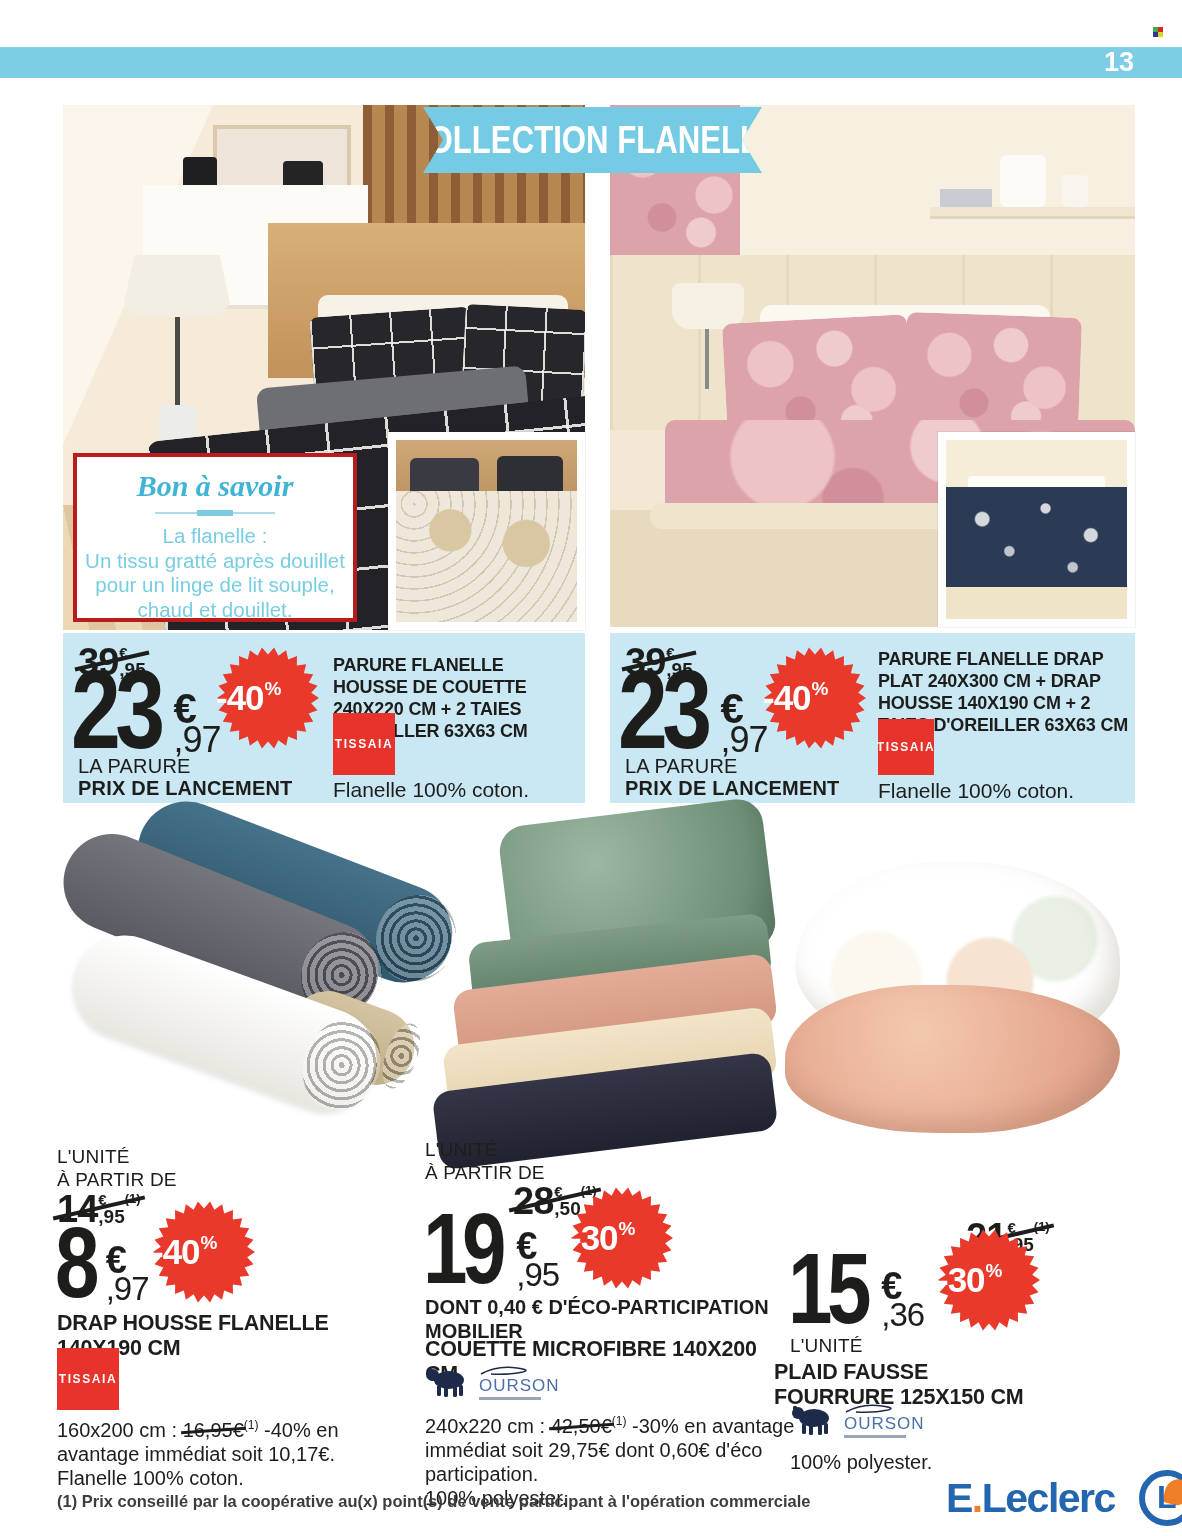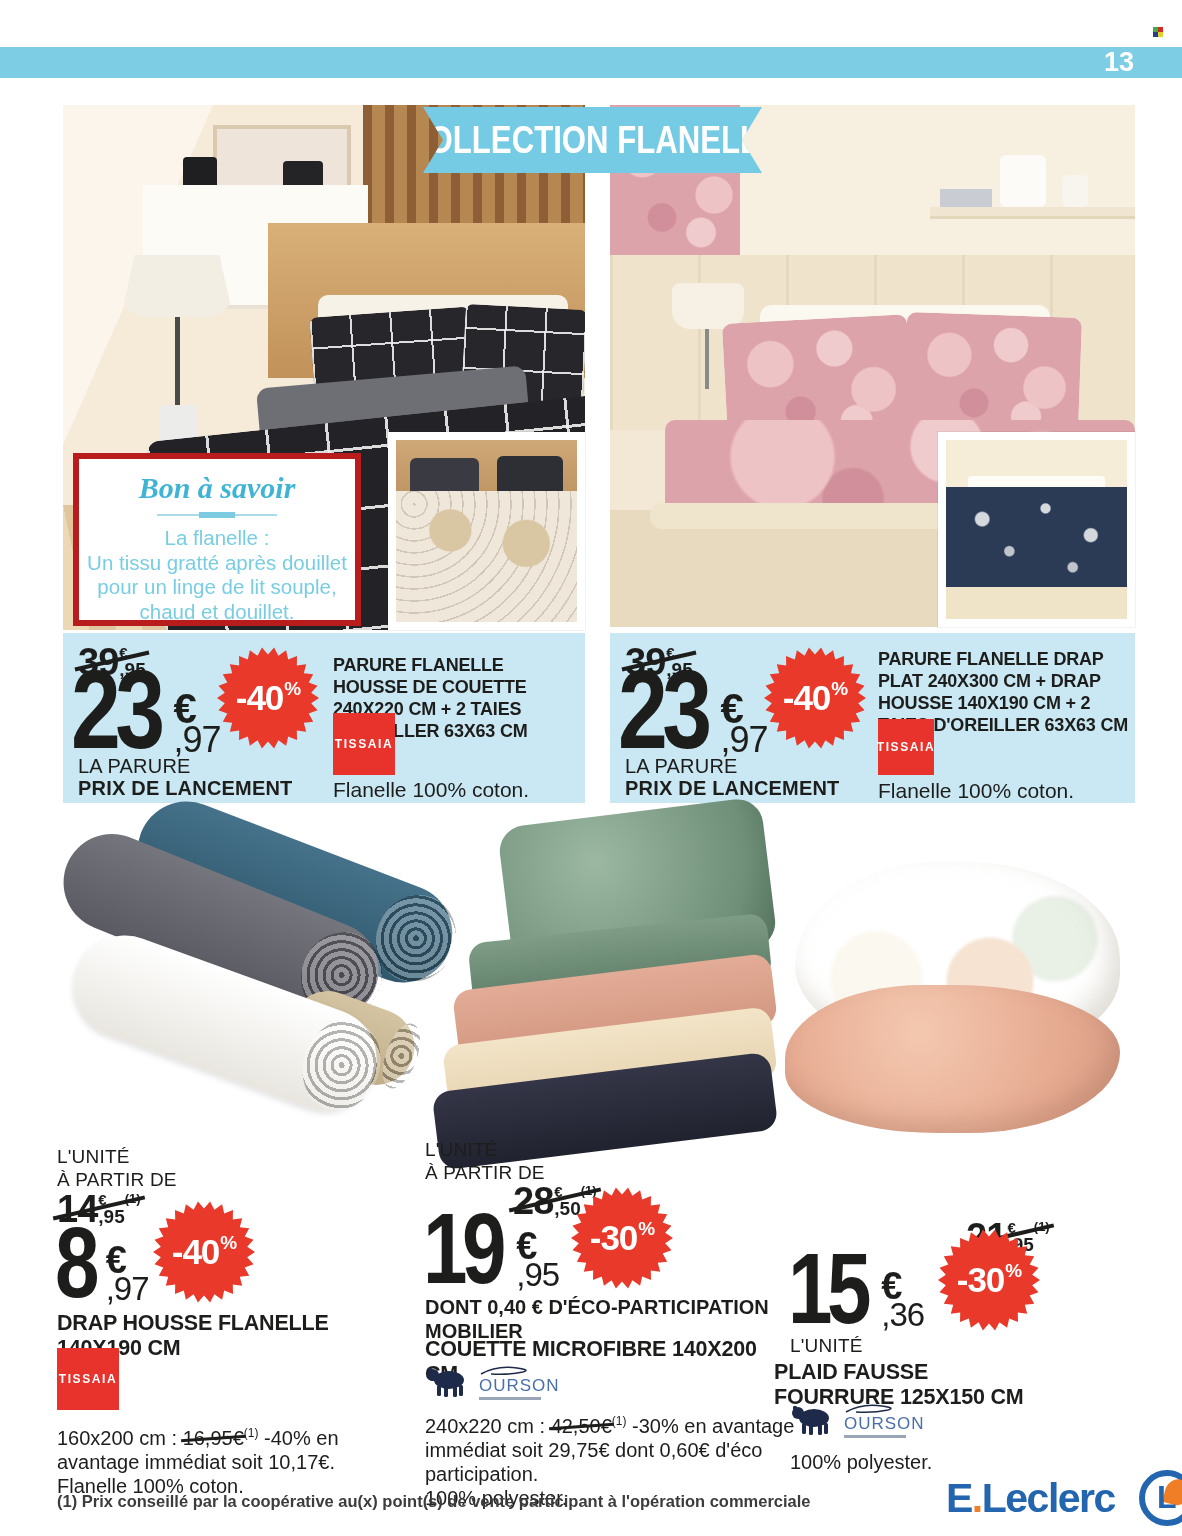--- a/index.html
+++ b/index.html
@@ -97,21 +97,21 @@
   .ir-foot{position:absolute;left:0;top:82%;width:100%;height:18%;background:#efe3c8;}
 
   
   .ribbon{left:423px;top:107px;width:339px;height:66px;background:#76cbe4;z-index:5;
     clip-path:polygon(0 0,100% 0,calc(100% - 20px) 50%,100% 100%,0 100%,20px 50%);
     display:flex;align-items:center;justify-content:center;}
   .ribbon span{color:#fff;font-weight:700;font-size:38px;letter-spacing:0;
     transform:scaleX(.82);white-space:nowrap;}
 
   
-  .infobox{left:73px;top:453px;width:276px;height:161px;background:#fff;border:6px solid #b91c1c;
+  .infobox{left:73px;top:453px;width:276px;height:161px;background:#fff;border:4px solid #b91c1c;
     text-align:center;z-index:4;}
   .ib-title{margin-top:12px;font-family:"Liberation Serif",serif;font-style:italic;
     color:#3fb4d4;font-size:30px;font-weight:700;}
   .ib-div{position:relative;width:120px;height:2px;background:#aadcEC;background:#a9dbea;margin:9px auto 10px;}
   .ib-div i{position:absolute;left:50%;top:-2px;width:36px;height:6px;background:#7ccbe0;transform:translateX(-50%);}
   .ib-body{color:#79cde2;font-size:20.5px;line-height:1.2;}
 
   
   .band{background:#c9e8f4;}
   .band-left{left:63px;top:633px;width:522px;height:170px;}
@@ -137,21 +137,21 @@
   .unitline{font-size:20px;letter-spacing:.2px;}
   .unitline.b{font-weight:700;}
   .prodtitle{font-weight:700;font-size:18px;line-height:1.22;letter-spacing:-.2px;}
   .comp{font-size:21px;}
 
   .tissaia{width:62px;height:62px;background:#e8332c;color:#fff;display:flex;align-items:center;
     justify-content:center;font-size:12px;font-weight:700;letter-spacing:1.6px;}
 
   .starburst{width:104px;height:104px;z-index:3;}
   .starburst svg{position:absolute;left:0;top:0;width:104px;height:104px;}
-  .starburst .disc{position:absolute;inset:0;display:flex;align-items:center;justify-content:center;
+  .starburst .disc{position:absolute;inset:0;display:flex;align-items:center;
     color:#fff;font-weight:700;font-size:35px;letter-spacing:-1px;}
   .starburst .pct{font-size:19px;vertical-align:top;position:relative;top:-9px;margin-left:1px;}
 
   
   .roll{border-radius:60px;}
   .roll::after{content:"";position:absolute;right:-4px;top:5%;width:24%;height:90%;border-radius:50%;
     background:repeating-radial-gradient(circle at 50% 50%,rgba(0,0,0,.28) 0 3px,rgba(255,255,255,.28) 3px 8px);}
   .roll-teal{left:130px;top:843px;width:330px;height:98px;transform:rotate(21deg);
     background:linear-gradient(180deg,#45728a,#31596e);}
   .roll-gray{left:55px;top:878px;width:332px;height:97px;transform:rotate(22deg);
@@ -404,21 +404,21 @@
     <svg viewBox="-52 -52 104 104">
         <polygon fill="#E8392B" points="51.0,0.0 43.2,5.2 49.5,12.2 40.7,15.4 45.2,23.7 35.8,24.7 38.2,33.8 28.8,32.6 29.0,42.0 20.2,38.5 18.1,47.7 10.4,42.2 6.1,50.6 -0.0,43.5 -6.1,50.6 -10.4,42.2 -18.1,47.7 -20.2,38.5 -29.0,42.0 -28.8,32.6 -38.2,33.8 -35.8,24.7 -45.2,23.7 -40.7,15.4 -49.5,12.2 -43.2,5.2 -51.0,-0.0 -43.2,-5.2 -49.5,-12.2 -40.7,-15.4 -45.2,-23.7 -35.8,-24.7 -38.2,-33.8 -28.8,-32.6 -29.0,-42.0 -20.2,-38.5 -18.1,-47.7 -10.4,-42.2 -6.1,-50.6 -0.0,-43.5 6.1,-50.6 10.4,-42.2 18.1,-47.7 20.2,-38.5 29.0,-42.0 28.8,-32.6 38.2,-33.8 35.8,-24.7 45.2,-23.7 40.7,-15.4 49.5,-12.2 43.2,-5.2"></polygon>
       </svg>
     <div class="disc">
         <span>-40</span>
         <span class="pct">%</span>
       </div>
   </div>
   <div class="abs btitle" style="left:57px;top:1311px;width:280px;">DRAP HOUSSE FLANELLE 140X190 CM</div>
   <div class="abs tissaia" style="left:57px;top:1348px;">TISSAIA</div>
-  <div class="abs details" style="left:57px;top:1418px;width:335px;margin-top:8px;">
+  <div class="abs details" style="left:57px;top:1418px;width:335px;">
     <span>160x200 cm : </span><span class="strk">16,95€</span><sup>(1)</sup><span> -40% en avantage immédiat soit 10,17€.</span>
     <div>Flanelle 100% coton.</div>
   </div>
 
   
   <div class="abs preline" style="left:425px;top:1139px;">L'UNITÉ</div>
   <div class="abs preline" style="left:425px;top:1162px;">À PARTIR DE</div>
   <div class="abs oldprice" style="left:425px;top:1184px;">
     <span class="op-whole">28</span>
     <span class="op-col">

